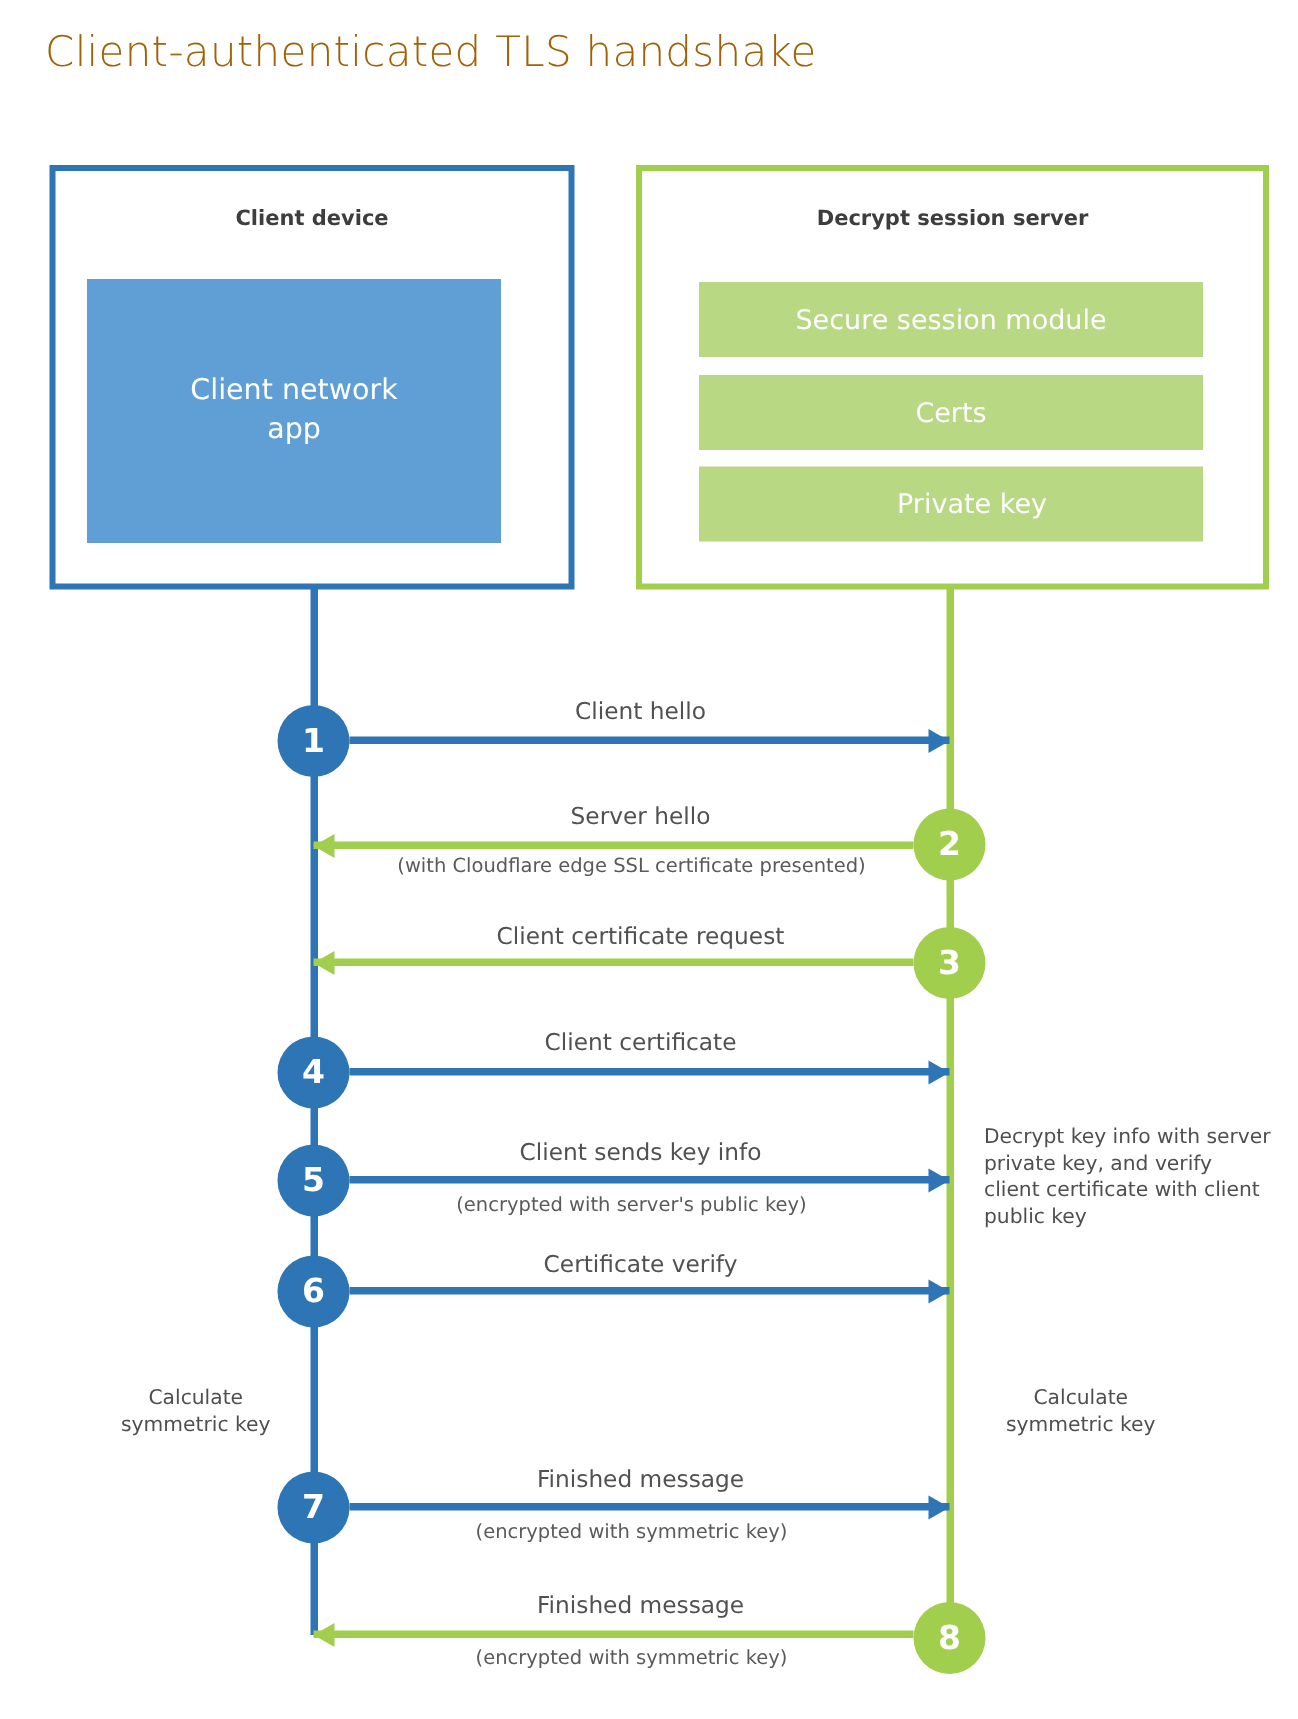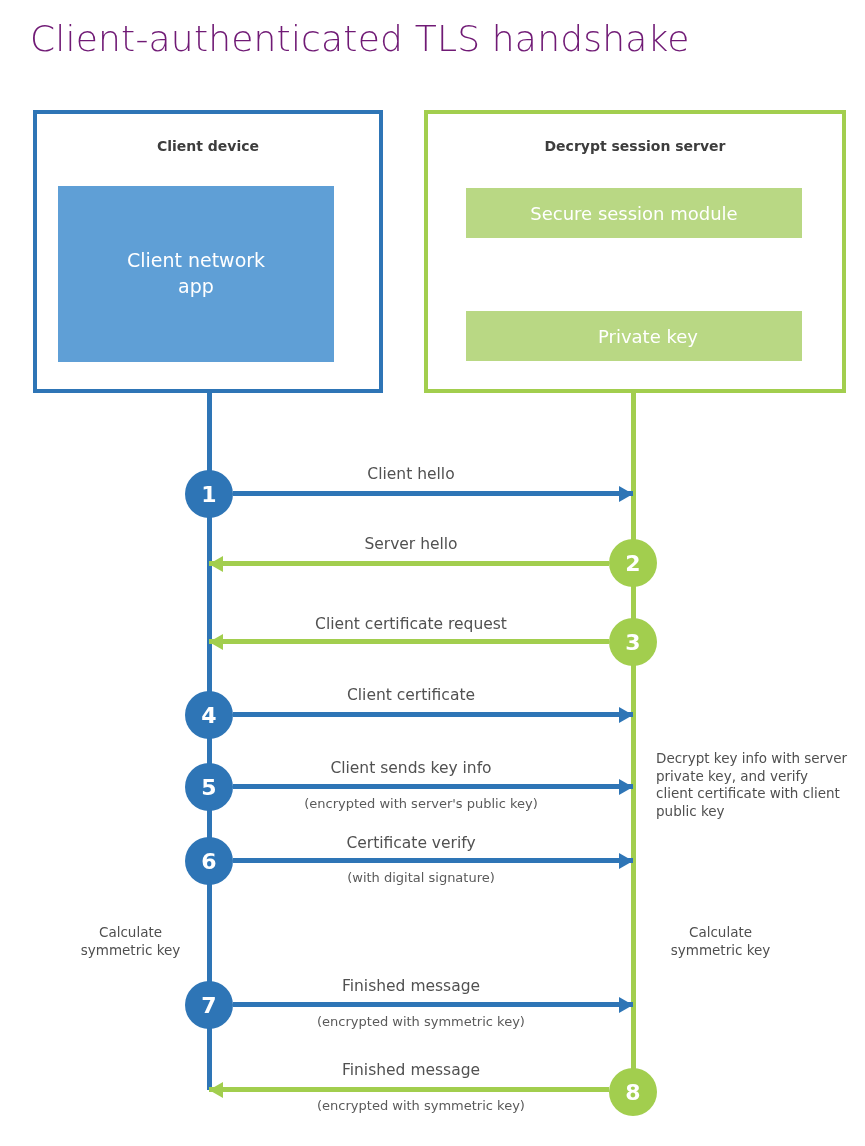--- a/index.html
+++ b/index.html
@@ -7,21 +7,21 @@
     --blue_fill:#5f9fd6;
     --green:#a2ce4e;
     --green_fill:#b9d884;
   }
   *{margin:0;padding:0;box-sizing:border-box;}
   body{background:#ffffff;font-family:"DejaVu Sans","Liberation Sans",sans-serif;}
   .canvas{position:relative;width:865px;height:1146px;background:#ffffff;overflow:hidden;}
 
   .page-title{
     position:absolute;left:30px;top:18px;
-    font-size:36px;font-weight:300;color:#701a75;letter-spacing:.2px;
+    font-size:28px;font-weight:300;color:#a16207;letter-spacing:.2px;
   }
 
   
   .entity-box{position:absolute;top:110px;height:283px;background:#fff;}
   .entity-box.client{left:33px;width:350px;border:4px solid var(--blue);}
   .entity-box.server{left:424px;width:422px;border:4px solid var(--green);}
   .entity-title{
     margin-top:24px;text-align:center;
     font-size:14px;font-weight:bold;color:#3d3d3d;
   }
@@ -65,21 +65,21 @@
     content:"";position:absolute;top:-5.5px;width:0;height:0;
     border-top:8px solid transparent;border-bottom:8px solid transparent;
   }
   .arrow.right::after{right:0;border-left:14px solid;}
   .arrow.left::after{left:0;border-right:14px solid;}
   .arrow.blue.right::after{border-left-color:var(--blue);}
   .arrow.green.left::after{border-right-color:var(--green);}
 
   
   .flow-label{
-    position:absolute;left:201px;width:420px;text-align:center;
+    position:absolute;left:217px;width:420px;text-align:center;
     font-size:15.5px;color:#515151;
   }
   .flow-sublabel{
     position:absolute;left:211px;width:420px;text-align:center;
     font-size:13px;color:#5a5a5a;
   }
 
   .side-note{
     position:absolute;font-size:13.5px;color:#4f4f4f;line-height:17.5px;
   }
@@ -98,50 +98,51 @@
     <div class="entity-title">Client device</div>
   </div>
   <div class="app-box">
     <div class="app-label">Client network app</div>
   </div>
 
   <div class="entity-box server">
     <div class="entity-title">Decrypt session server</div>
   </div>
   <div class="module-bar" style="top:188px;">Secure session module</div>
+  <div class="module-bar" style="top:250px;">Certs</div>
   <div class="module-bar" style="top:311px;padding-left:28px;">Private key</div>
 
   <div class="lifeline blue"></div>
   <div class="lifeline green"></div>
 
   <div class="badge blue" style="left:185px;top:470px;">1</div>
   <div class="arrow blue right" style="left:233px;top:491px;width:400px;"></div>
   <div class="flow-label" style="top:465px;">Client hello</div>
 
   <div class="badge green" style="left:609px;top:539px;">2</div>
   <div class="arrow green left" style="left:209px;top:561px;width:400px;"></div>
   <div class="flow-label" style="top:535px;">Server hello</div>
+  <div class="flow-sublabel" style="top:570px;">(with Cloudflare edge SSL certificate presented)</div>
 
   <div class="badge green" style="left:609px;top:618px;">3</div>
   <div class="arrow green left" style="left:209px;top:639px;width:400px;"></div>
   <div class="flow-label" style="top:615px;">Client certificate request</div>
 
   <div class="badge blue" style="left:185px;top:691px;">4</div>
   <div class="arrow blue right" style="left:233px;top:712px;width:400px;"></div>
   <div class="flow-label" style="top:686px;">Client certificate</div>
 
   <div class="badge blue" style="left:185px;top:763px;">5</div>
   <div class="arrow blue right" style="left:233px;top:784px;width:400px;"></div>
   <div class="flow-label" style="top:759px;">Client sends key info</div>
   <div class="flow-sublabel" style="top:796px;">(encrypted with server's public key)</div>
 
   <div class="badge blue" style="left:185px;top:837px;">6</div>
   <div class="arrow blue right" style="left:233px;top:858px;width:400px;"></div>
   <div class="flow-label" style="top:834px;">Certificate verify</div>
-  <div class="flow-sublabel" style="top:870px;">(with digital signature)</div>
 
   <div class="badge blue" style="left:185px;top:981px;">7</div>
   <div class="arrow blue right" style="left:233px;top:1002px;width:400px;"></div>
   <div class="flow-label" style="top:977px;">Finished message</div>
   <div class="flow-sublabel" style="top:1014px;">(encrypted with symmetric key)</div>
 
   <div class="badge green" style="left:609px;top:1068px;">8</div>
   <div class="arrow green left" style="left:209px;top:1087px;width:400px;"></div>
   <div class="flow-label" style="top:1061px;">Finished message</div>
   <div class="flow-sublabel" style="top:1098px;">(encrypted with symmetric key)</div>

